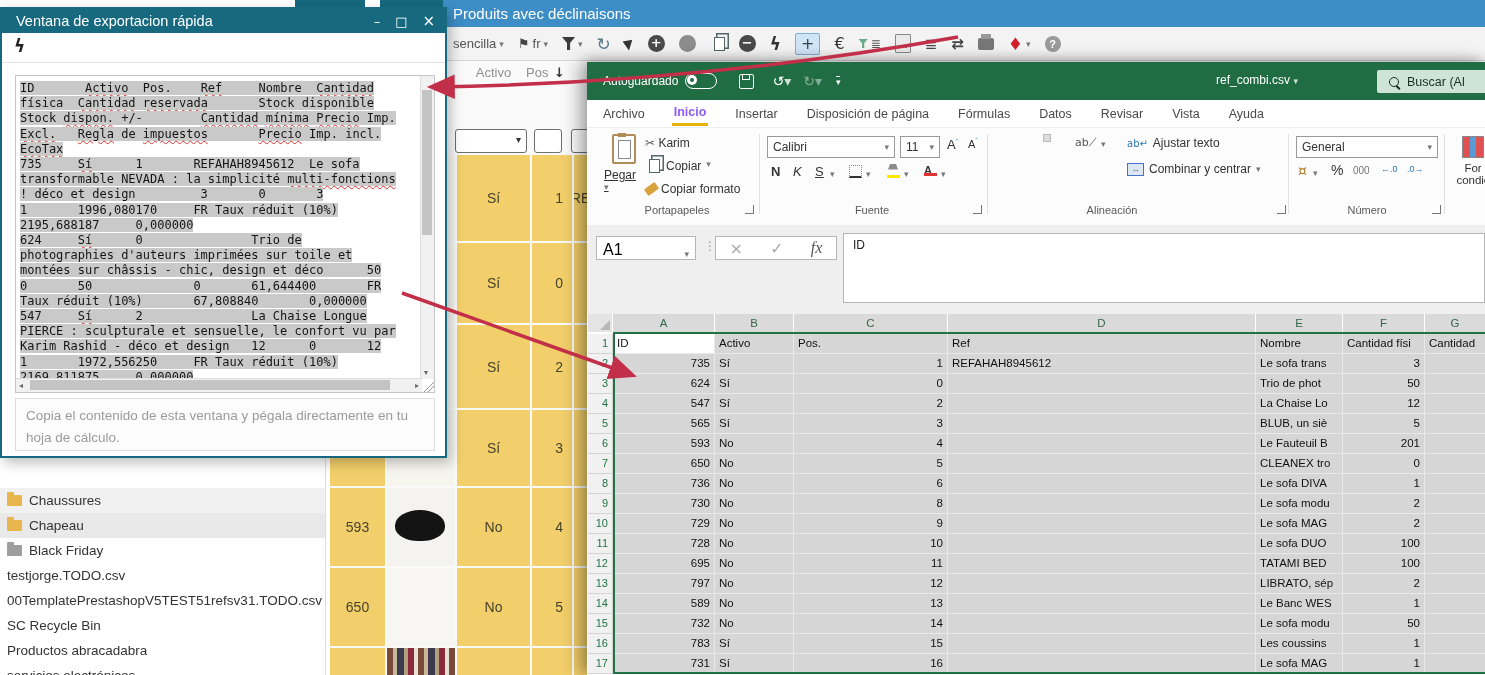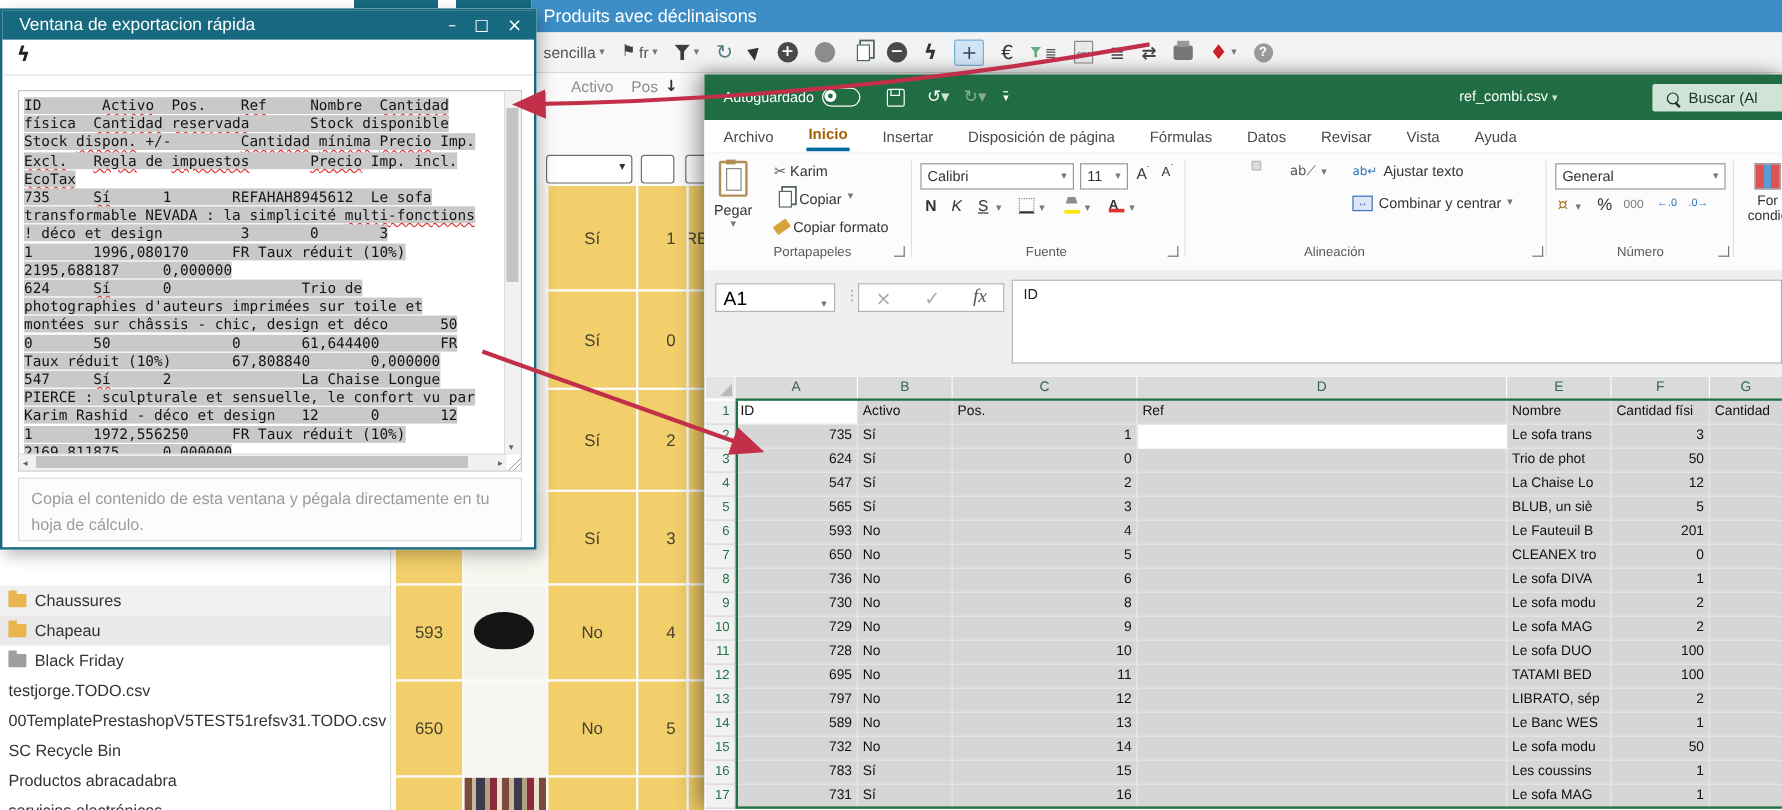--- a/index.html
+++ b/index.html
@@ -65,21 +65,21 @@
   .floppy{width:13px;height:13px;border:1.5px solid #fff;border-radius:2px;position:relative;}
   .floppy:before{content:"";position:absolute;left:2px;top:0;width:6px;height:4px;border:1px solid #fff;border-top:none;}
   #xl-search{position:absolute;left:790px;top:8px;width:120px;height:23px;background:#cfe3d6;border-radius:2px;
              display:flex;align-items:center;gap:8px;padding-left:12px;box-sizing:border-box;color:#16321f;font-size:12.5px;}
   .mag{width:8px;height:8px;border:1.5px solid #16321f;border-radius:50%;position:relative;flex:none;}
   .mag:before{content:"";position:absolute;left:7px;top:7px;width:5px;height:1.5px;background:#16321f;transform:rotate(45deg);transform-origin:0 0;}
 
   #xl-menu{left:0;top:38px;width:898px;height:28px;background:#fff;display:flex;align-items:center;gap:25px;
            padding-left:14px;box-sizing:border-box;font-size:12.5px;color:#494949;border-bottom:1px solid #eee;}
   .xl-tab{padding:4px 2px;}
-  .xl-tab.active{color:#a16207;border-bottom:3px solid #0369a1;font-weight:bold;}
+  .xl-tab.active{color:#8b5cf6;border-bottom:3px solid #eab308;font-weight:bold;}
 
   #xl-ribbon{left:0;top:66px;width:898px;height:97px;background:#fcfcfc;border-bottom:1px solid #d8d8d8;font-size:12px;color:#333;}
   .rb-sep{position:absolute;top:6px;width:1px;height:80px;background:#e1e1e1;}
   .rb-label{position:absolute;top:76px;font-size:11px;color:#5a5a5a;text-align:center;}
   .rb-launcher{position:absolute;top:77px;width:8px;height:8px;border-right:1.5px solid #777;border-bottom:1.5px solid #777;}
   .combo{position:absolute;background:#fff;border:1px solid #999;display:flex;align-items:center;
          justify-content:space-between;padding:0 5px;box-sizing:border-box;height:22px;font-size:12px;}
   .clipboard{width:20px;height:26px;border:2px solid #b08d57;border-radius:2px;position:relative;background:#fff;}
   .clipboard:before{content:"";position:absolute;left:4px;top:-3px;width:8px;height:4px;background:#b08d57;}
   .clipboard:after{content:"";position:absolute;left:4px;top:4px;width:11px;height:17px;background:#fff;border:1px solid #888;}
@@ -313,21 +313,21 @@
         <span class="xl-tab">Disposición de página</span>
         <span class="xl-tab">Fórmulas</span>
         <span class="xl-tab">Datos</span>
         <span class="xl-tab">Revisar</span>
         <span class="xl-tab">Vista</span>
         <span class="xl-tab">Ayuda</span>
       </div>
 
     <div id="xl-ribbon" class="abs">
       
-      <div class="abs" style="left:4px;top:6px;width:40px;text-align:center;">
+      <div class="abs" style="left:17px;top:6px;width:40px;text-decoration:underline;">
         <div class="clipboard" style="margin:0 auto;"></div>
         <div style="margin-top:4px;">Pegar</div>
         <div class="tb-caret ic">▾</div>
       </div>
       <div class="abs" style="left:58px;top:8px;">
         <span class="ic" style="color:#555;">✂</span>
         <span>Karim</span>
       </div>
       <div class="abs" style="left:58px;top:31px;display:flex;">
         <span class="pages" style="box-shadow:3px -3px 0 -0.5px #fcfcfc,3px -3px 0 1px #566;margin-right:6px;"></span>
@@ -447,20 +447,21 @@
         <div class="cell" style="left: 127px; top: 20px; width: 79px; height: 20px;">Activo</div>
         <div class="cell" style="left: 206px; top: 20px; width: 154px; height: 20px;">Pos.</div>
         <div class="cell" style="left: 360px; top: 20px; width: 308px; height: 20px;">Ref</div>
         <div class="cell" style="left: 668px; top: 20px; width: 87px; height: 20px;">Nombre</div>
         <div class="cell" style="left: 755px; top: 20px; width: 82px; height: 20px;">Cantidad físi</div>
         <div class="cell" style="left: 837px; top: 20px; width: 61px; height: 20px;">Cantidad</div>
         <div class="row-h" style="top: 40px; height: 20px;">2</div>
         <div class="cell right" style="left: 25px; top: 40px; width: 102px; height: 20px;">735</div>
         <div class="cell" style="left: 127px; top: 40px; width: 79px; height: 20px;">Sí</div>
         <div class="cell right" style="left: 206px; top: 40px; width: 154px; height: 20px;">1</div>
+        <div class="cell" style="left: 360px; top: 40px; width: 308px; height: 20px;">REFAHAH8945612</div>
         <div class="cell" style="left: 668px; top: 40px; width: 87px; height: 20px;">Le sofa trans</div>
         <div class="cell right" style="left: 755px; top: 40px; width: 82px; height: 20px;">3</div>
         <div class="cell" style="left: 837px; top: 40px; width: 61px; height: 20px;"></div>
         <div class="row-h" style="top: 60px; height: 20px;">3</div>
         <div class="cell right" style="left: 25px; top: 60px; width: 102px; height: 20px;">624</div>
         <div class="cell" style="left: 127px; top: 60px; width: 79px; height: 20px;">Sí</div>
         <div class="cell right" style="left: 206px; top: 60px; width: 154px; height: 20px;">0</div>
         <div class="cell" style="left: 360px; top: 60px; width: 308px; height: 20px;"></div>
         <div class="cell" style="left: 668px; top: 60px; width: 87px; height: 20px;">Trio de phot</div>
         <div class="cell right" style="left: 755px; top: 60px; width: 82px; height: 20px;">50</div>

